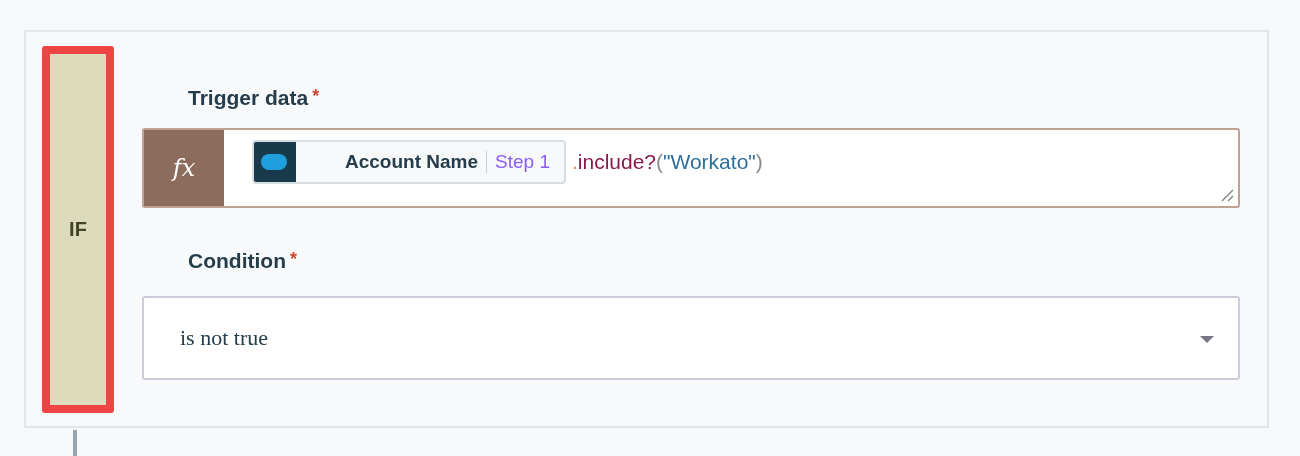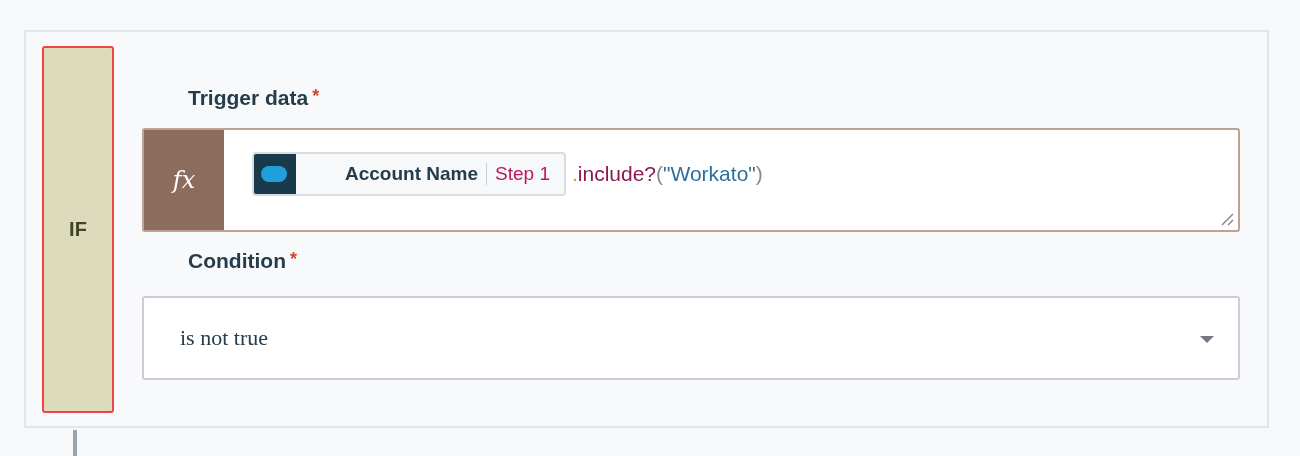--- a/index.html
+++ b/index.html
@@ -6,51 +6,51 @@
   body {
     width: 1300px; height: 456px; background: #f7f8fa; position: relative; overflow: hidden;
     font-family: "Liberation Sans", "DejaVu Sans", sans-serif;
   }
   .card {
     position: absolute; left: 24px; top: 30px; width: 1245px; height: 398px;
     border: 2px solid #e2e5ea; background: #f8f9fb; box-sizing: border-box;
   }
   .if-block {
     position: absolute; left: 42px; top: 46px; width: 72px; height: 367px;
-    background: #dcdcbd; border: 2px solid #ef4444; border-radius: 3px; box-sizing: border-box;
+    background: #dcdcbd; border: 8px solid #ef4444; border-radius: 3px; box-sizing: border-box;
     display: flex; align-items: center; justify-content: center;
   }
   .if-label { font-weight: bold; font-size: 20px; color: #44442a; }
   .connector { position: absolute; left: 73px; top: 430px; width: 4px; height: 26px; background: #98a4ae; }
   .label {
     position: absolute; left: 143px; font-size: 21px; font-weight: bold; color: #253c4b; margin-left: 45px;
   }
   .req { color: #d0452e; font-size: 18px; vertical-align: top; margin-left: 4px; }
   .formula-field {
-    position: absolute; left: 142px; top: 128px; width: 1098px; height: 104px;
+    position: absolute; left: 142px; top: 128px; width: 1098px; height: 80px;
     border: 2px solid #bfa293; border-radius: 3px; background: #fff; box-sizing: border-box; display: flex;
   }
   .fx {
     width: 80px; height: 100%; background: #8c6c5c; display: flex; align-items: center; justify-content: center;
     color: #fff; font-family: "DejaVu Serif", serif; font-style: italic; font-size: 24px;
   }
   .formula-content { display: flex; align-items: center; padding-left: 28px; height: 100%; margin-top: -6px; }
   .pill {
     display: flex; align-items: stretch; height: 44px; border: 2px solid #d6dde3; border-radius: 4px;
     background: #f6f8fa; box-sizing: border-box; overflow: hidden; gap: 33px;
   }
   .pill-icon {
     width: 44px; background: #183a4a; display: flex; align-items: center; justify-content: center; margin: -2px 0 -2px -2px;
     border-radius: 4px 0 0 4px;
   }
   .cloud { width: 26px; height: 16px; background: #1fa0dc; border-radius: 10px; position: relative; }
   .pill-text { display: flex; align-items: center; padding: 0 14px 0 16px; font-size: 19px; }
   .pill-name { font-weight: bold; color: #253c4b; }
   .pill-sep { width: 1px; height: 22px; background: #c8d0d6; margin: 0 8px; }
-  .pill-step { color: #be185d; }
+  .pill-step { color: #8b5cf6; }
   .code { font-size: 21px; margin-left: 6px; }
   .dot { color: #d29a3a; }
   .method { color: #8b1a4e; text-align: right; }
   .paren { color: #8a8a8a; }
   .str { color: #2e6f9e; }
   .resize { position: absolute; right: 4px; bottom: 4px; width: 14px; height: 14px; }
   .select {
     position: absolute; left: 142px; top: 296px; width: 1098px; height: 84px;
     border: 2px solid #cfcad8; border-radius: 3px; background: #fff; box-sizing: border-box;
     display: flex; align-items: center; padding-left: 36px; font-size: 22px; color: #253c4b; font-family: Liberation Serif, serif;

